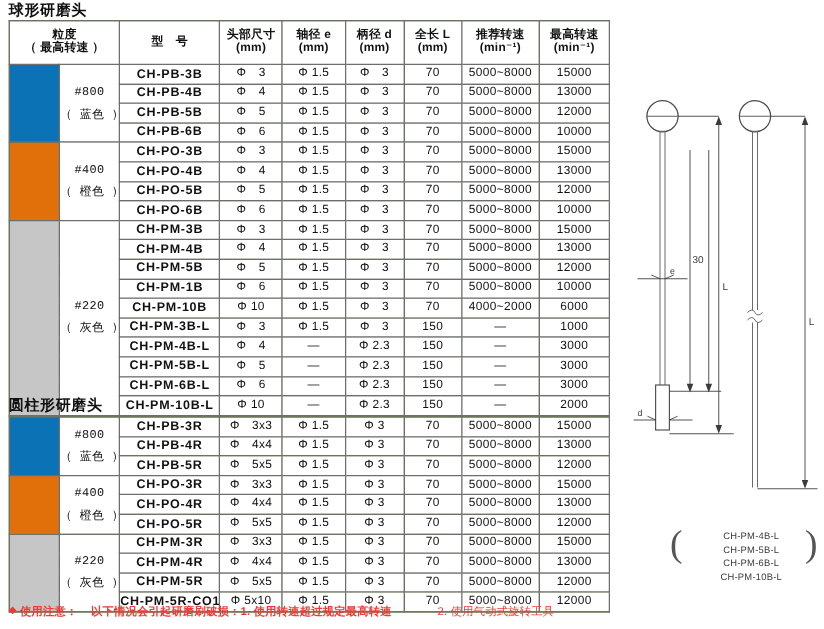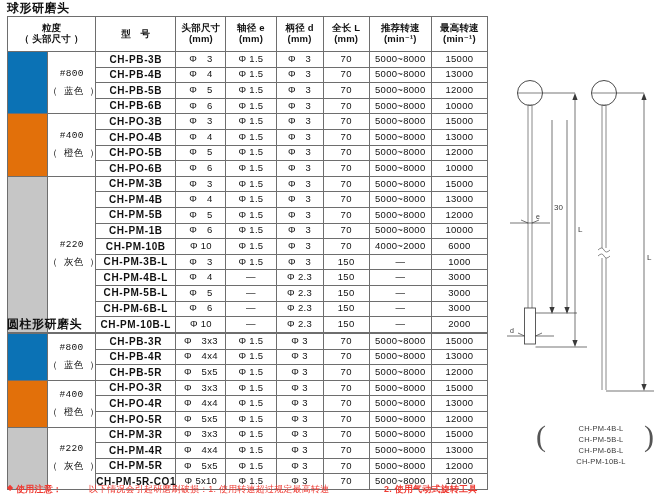--- a/index.html
+++ b/index.html
@@ -88,22 +88,22 @@
   .note{
     position:absolute;
     left:7px;top:483px;
     font-size:9px;
     color:#ee3b33;
     font-weight:bold;
     white-space:nowrap;
     letter-spacing:0.2px;
   }
   .note .dot{font-size:8px;vertical-align:2px;}
-  .note .body{font-weight:normal;margin-left:24px;}
-  .note .body2{font-weight:bold;margin-left:52px;}
+  .note .body{font-weight:bold;margin-left:8px;}
+  .note .body2{font-weight:normal;margin-left:34px;}
 
   
   #drawing{position:absolute;left:492px;top:60px;width:167px;height:380px;}
   .dw-caption{
     position:absolute;
     left:546px;top:424px;
     width:110px;
     font-size:7.5px;
     line-height:1.45;
     color:#3a3a3a;
@@ -137,21 +137,21 @@
       <col class="c-ax">
         <col class="c-sh">
         <col class="c-ln">
         <col class="c-rs">
         <col class="c-ms">
     </colgroup>
     <thead>
       <tr>
         <th colspan="2">
           <span class="l2">粒度</span>
-          <span class="l2">（ 头部尺寸 ）</span>
+          <span class="l2">（ 最高转速 ）</span>
         </th>
         <th>
           <span class="l2">型　号</span>
         </th>
         <th>
           <span class="l2">头部尺寸</span>
           <span class="l2">(mm)</span>
         </th>
         <th>
           <span class="l2">轴径 e</span>

